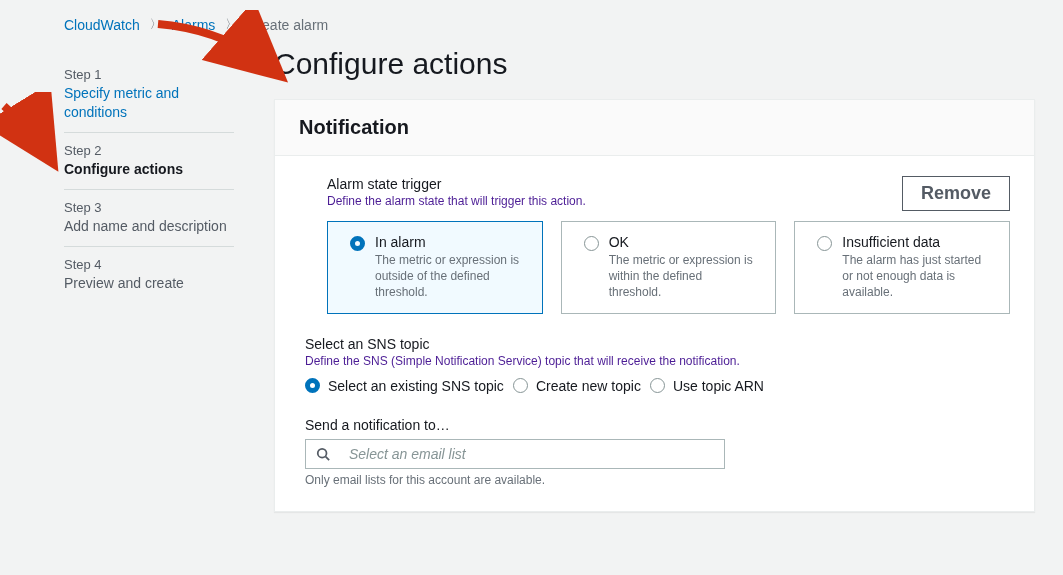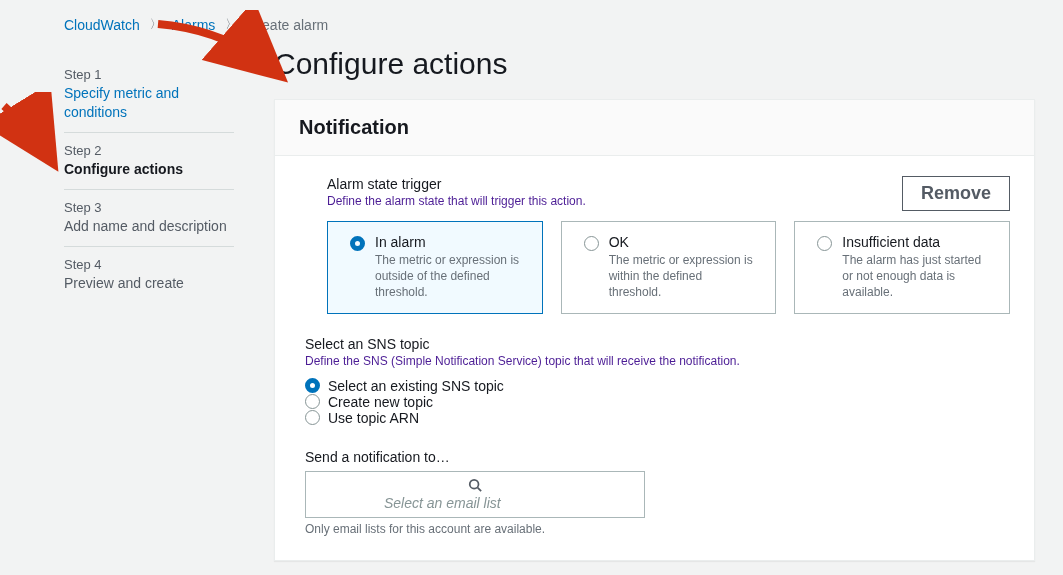--- a/index.html
+++ b/index.html
@@ -139,42 +139,41 @@
       margin-top: 2px;
       position: relative;
     }
     .tile.selected .radio {
       border: 5px solid #0073bb;
       width: 15px; height: 15px;
     }
     .tile-title { font-size: 14px; color: #16191f; margin-bottom: 2px; }
     .tile-desc { font-size: 12px; color: #687078; line-height: 1.35; }
 
-    .radio-list { display: flex; flex-direction: column; gap: 0; }
+    .radio-list { display: flex; flex-direction: row; gap: 9px; }
     .radio-row {
       display: flex; align-items: center; gap: 8px; cursor: pointer;
     }
     .radio-row .radio {
       width: 15px; height: 15px; border-radius: 50%;
       border: 1px solid #879596;
       flex-shrink: 0;
     }
     .radio-row.selected .radio {
       border: 5px solid #0073bb;
     }
     .radio-row .label { font-size: 14px; }
 
     .search-wrap {
       border: 1px solid #aab7b8;
-      width: 340px;
+      width: 420px;
       display: flex;
       align-items: center;
       padding: 6px 10px;
-      gap: 3px;
-      flex-direction: column;
+      gap: 19px;
     }
     .search-wrap input {
       border: none; outline: none; flex: 1;
       font-size: 14px; color: #16191f;
       font-style: italic;
     }
     .search-wrap input::placeholder { color: #879596; font-style: italic; }
 
     .search-icon {
       width: 14px; height: 14px; flex-shrink: 0;

